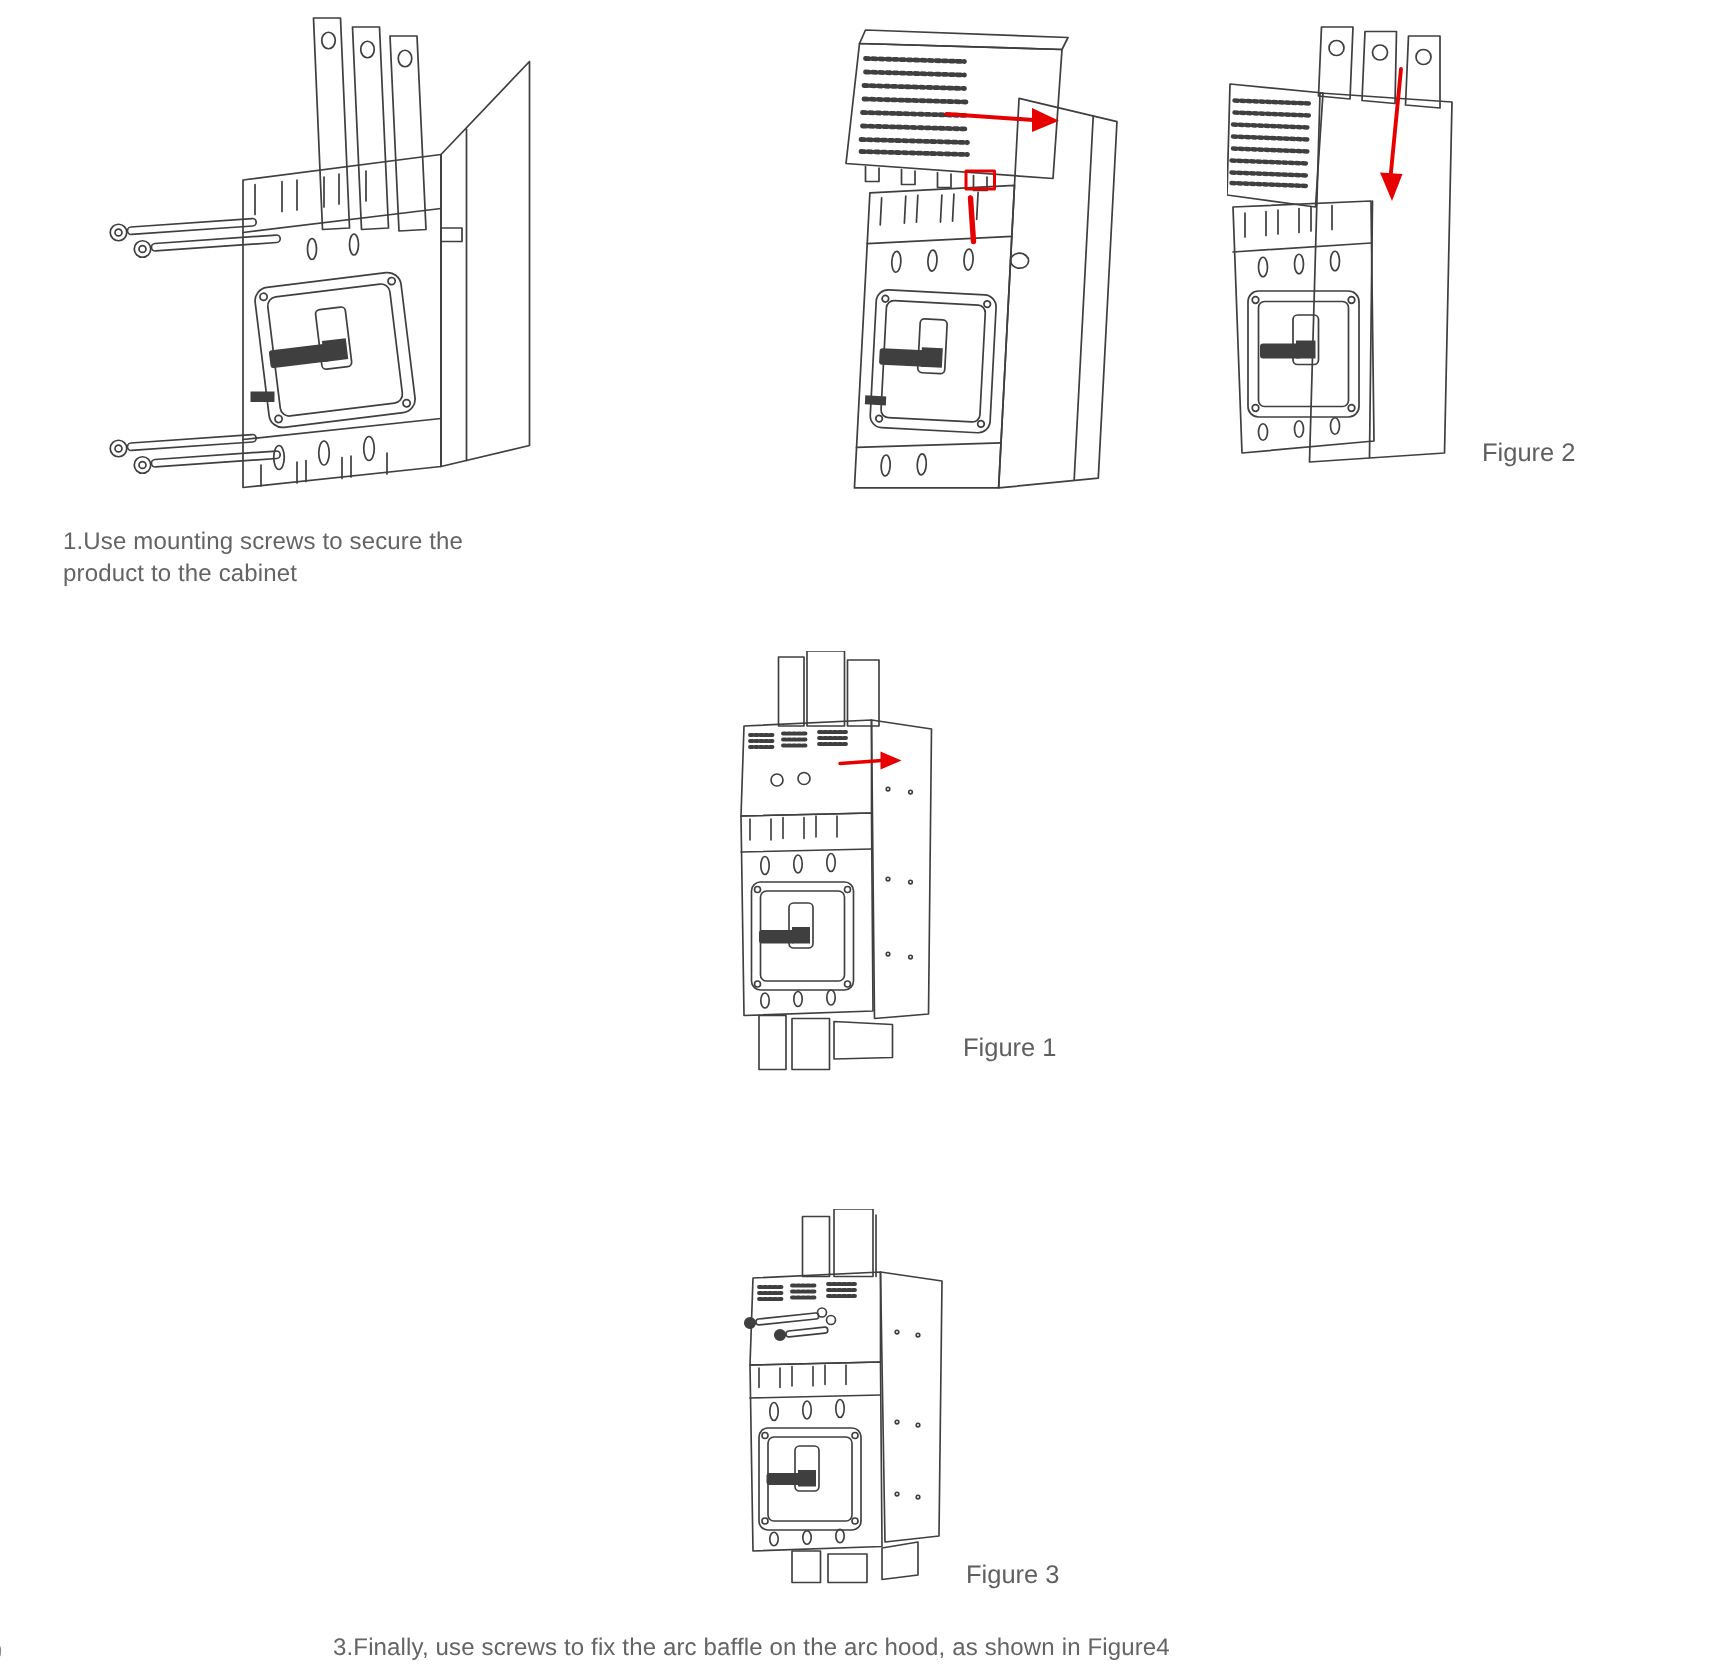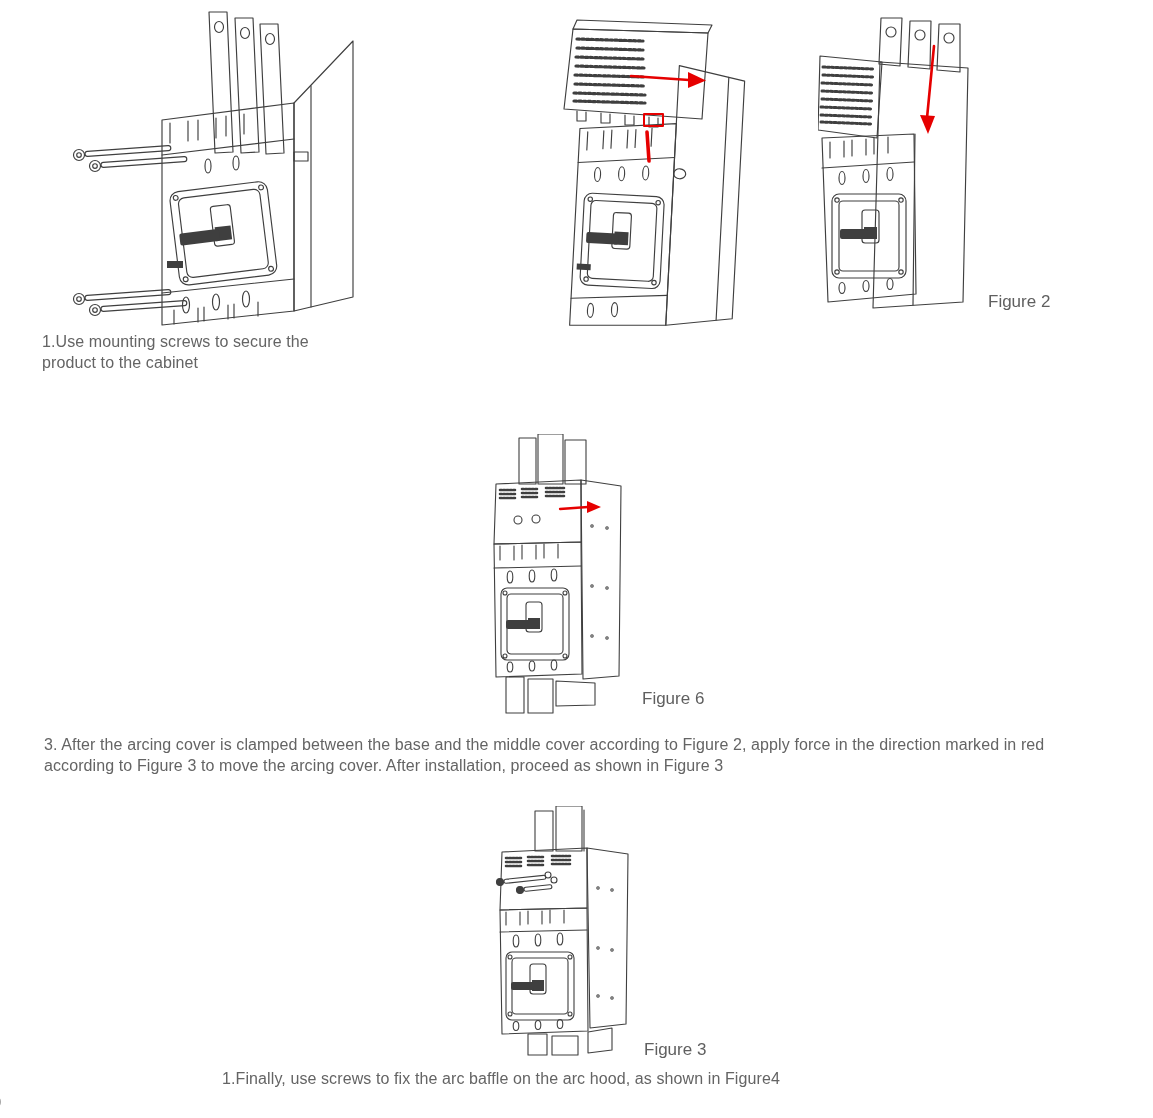--- a/index.html
+++ b/index.html
@@ -12,20 +12,21 @@
     font-family:"Liberation Sans", sans-serif;
     color:#646464;
     padding-left:47px;
   }
   .step {
     position:absolute;
     font-size:16px;
     line-height:21px;
     color:#646464;
     letter-spacing:0.1px;
+    margin-top:20px;
   }
   .caption {
     position:absolute;
     font-size:17px;
     color:#5f5f5f;
     white-space:nowrap;
   }
   .fig { position:absolute; }
   .page-num {
     position:absolute;
@@ -341,22 +342,21 @@
 
       <g>
         <rect x="36" y="228" width="19" height="21"></rect>
         <rect x="60" y="230" width="26" height="19"></rect>
         <polygon points="96,226 120,222 120,244 96,247"></polygon>
       </g>
     </g>
   </svg>
 
   <div class="caption" style="left:988px; top:292px;">Figure 2</div>
-  <div class="caption" style="left:642px; top:689px;">Figure 6</div>
+  <div class="caption" style="left:642px; top:689px;">Figure 1</div>
   <div class="caption" style="left:644px; top:1040px;">Figure 3</div>
 
   <div class="step" style="left:42px; top:331px; width:305px;">1.Use mounting screws to secure the product to the cabinet</div>
-  <div class="step" style="left:44px; top:734px; width:1060px;">3. After the arcing cover is clamped between the base and the middle cover according to Figure 2, apply force in the direction marked in red according to Figure 3 to move the arcing cover. After installation, proceed as shown in Figure 3</div>
-  <div class="step" style="left:222px; top:1068px; width:720px;">1.Finally, use screws to fix the arc baffle on the arc hood, as shown in Figure4</div>
+  <div class="step" style="left:222px; top:1068px; width:720px;">3.Finally, use screws to fix the arc baffle on the arc hood, as shown in Figure4</div>
 
   <div class="page-num">0</div>
 
 </div>
 
 </body></html>

